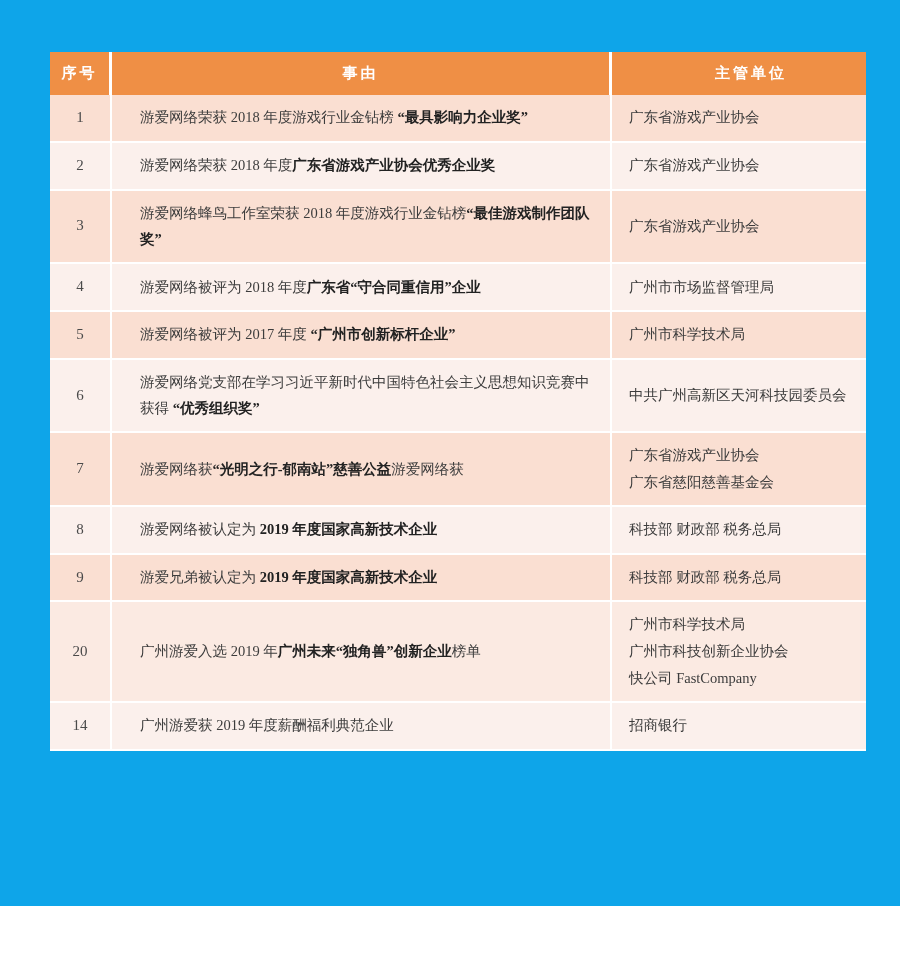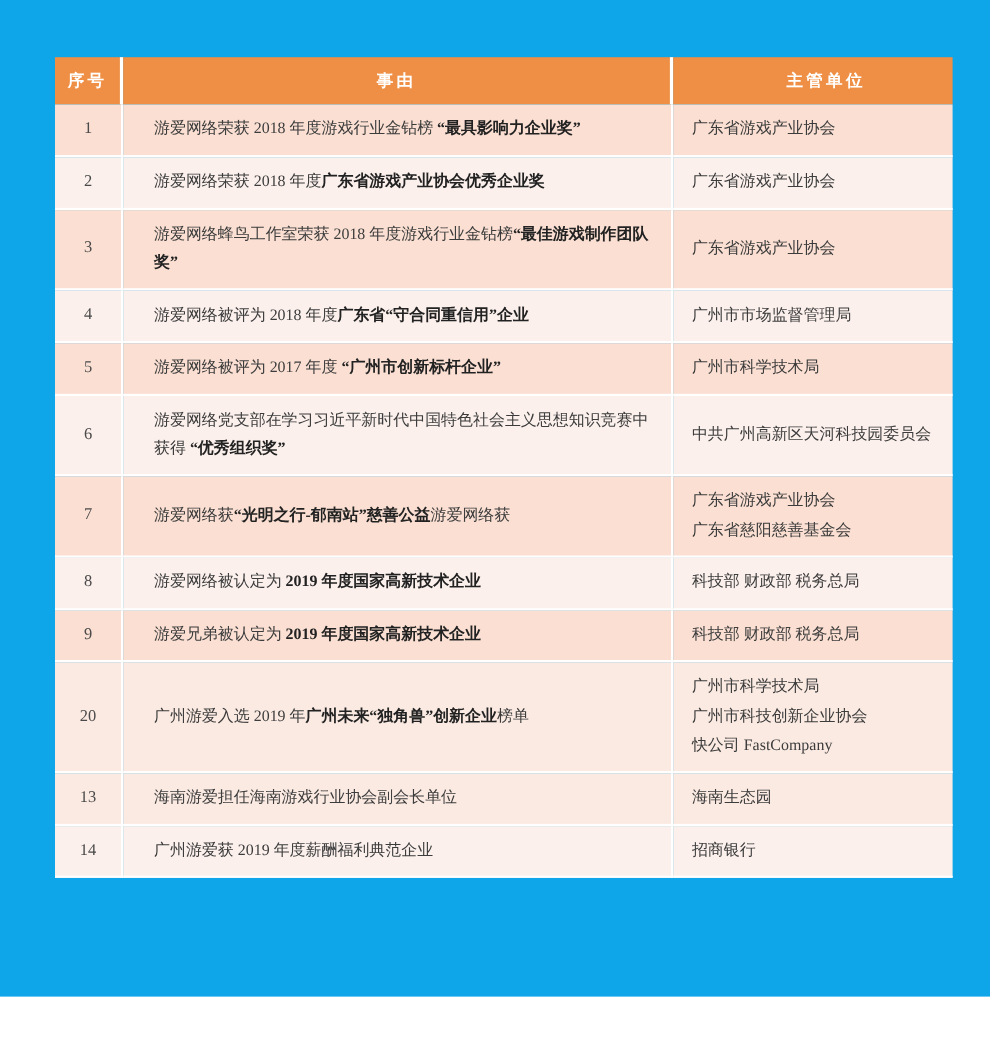--- a/index.html
+++ b/index.html
@@ -176,27 +176,20 @@
           </tr>
           <tr class="tint-soft">
             <td class="cell-index">20</td>
             <td class="cell-reason"><span>广州游爱入选 2019 年</span><span class="bold-seg">广州未来“独角兽”创新企业</span><span>榜单</span></td>
             <td class="cell-unit">
               <span class="unit-line">广州市科学技术局</span>
               <span class="unit-line">广州市科技创新企业协会</span>
               <span class="unit-line">快公司 FastCompany</span>
             </td>
           </tr>
-          <tr class="tint-soft">
-            <td class="cell-index">13</td>
-            <td class="cell-reason"><span>海南游爱担任海南游戏行业协会副会长单位</span><span class="bold-seg"></span><span></span></td>
-            <td class="cell-unit">
-              <span class="unit-line">海南生态园</span>
-            </td>
-          </tr>
           <tr class="tint-light">
             <td class="cell-index">14</td>
             <td class="cell-reason"><span>广州游爱获 2019 年度薪酬福利典范企业</span><span class="bold-seg"></span><span></span></td>
             <td class="cell-unit">
               <span class="unit-line">招商银行</span>
             </td>
           </tr>
         </tbody>
     </table>
   </div>

